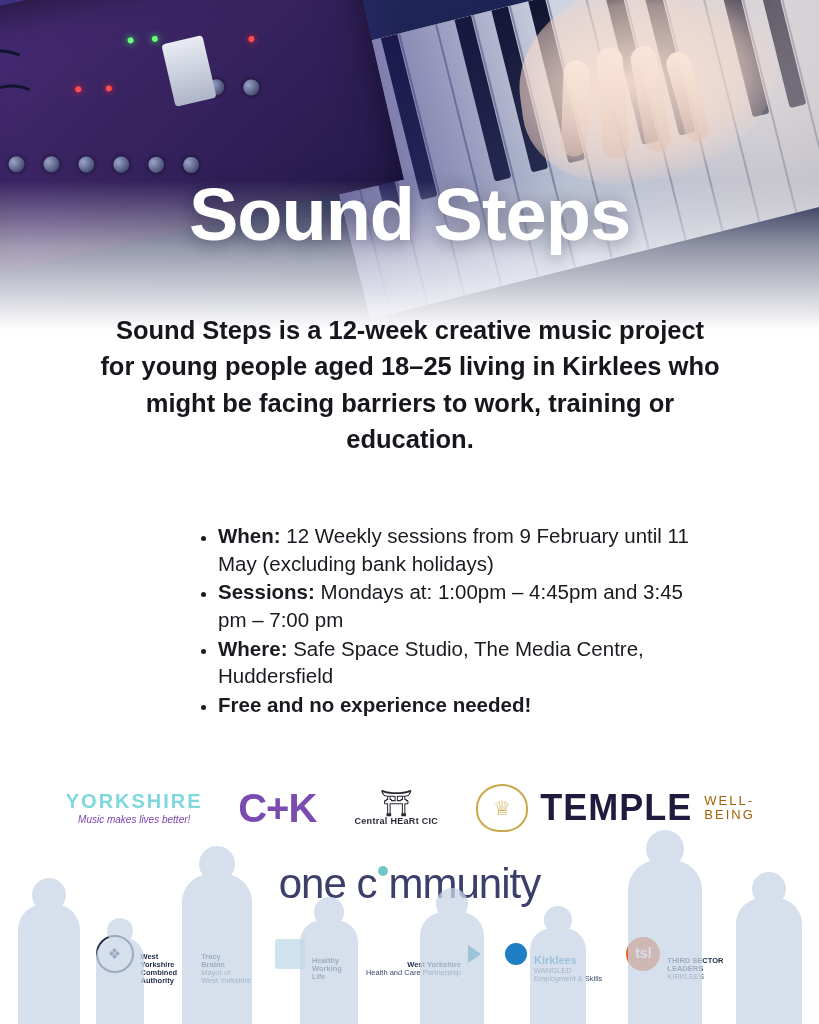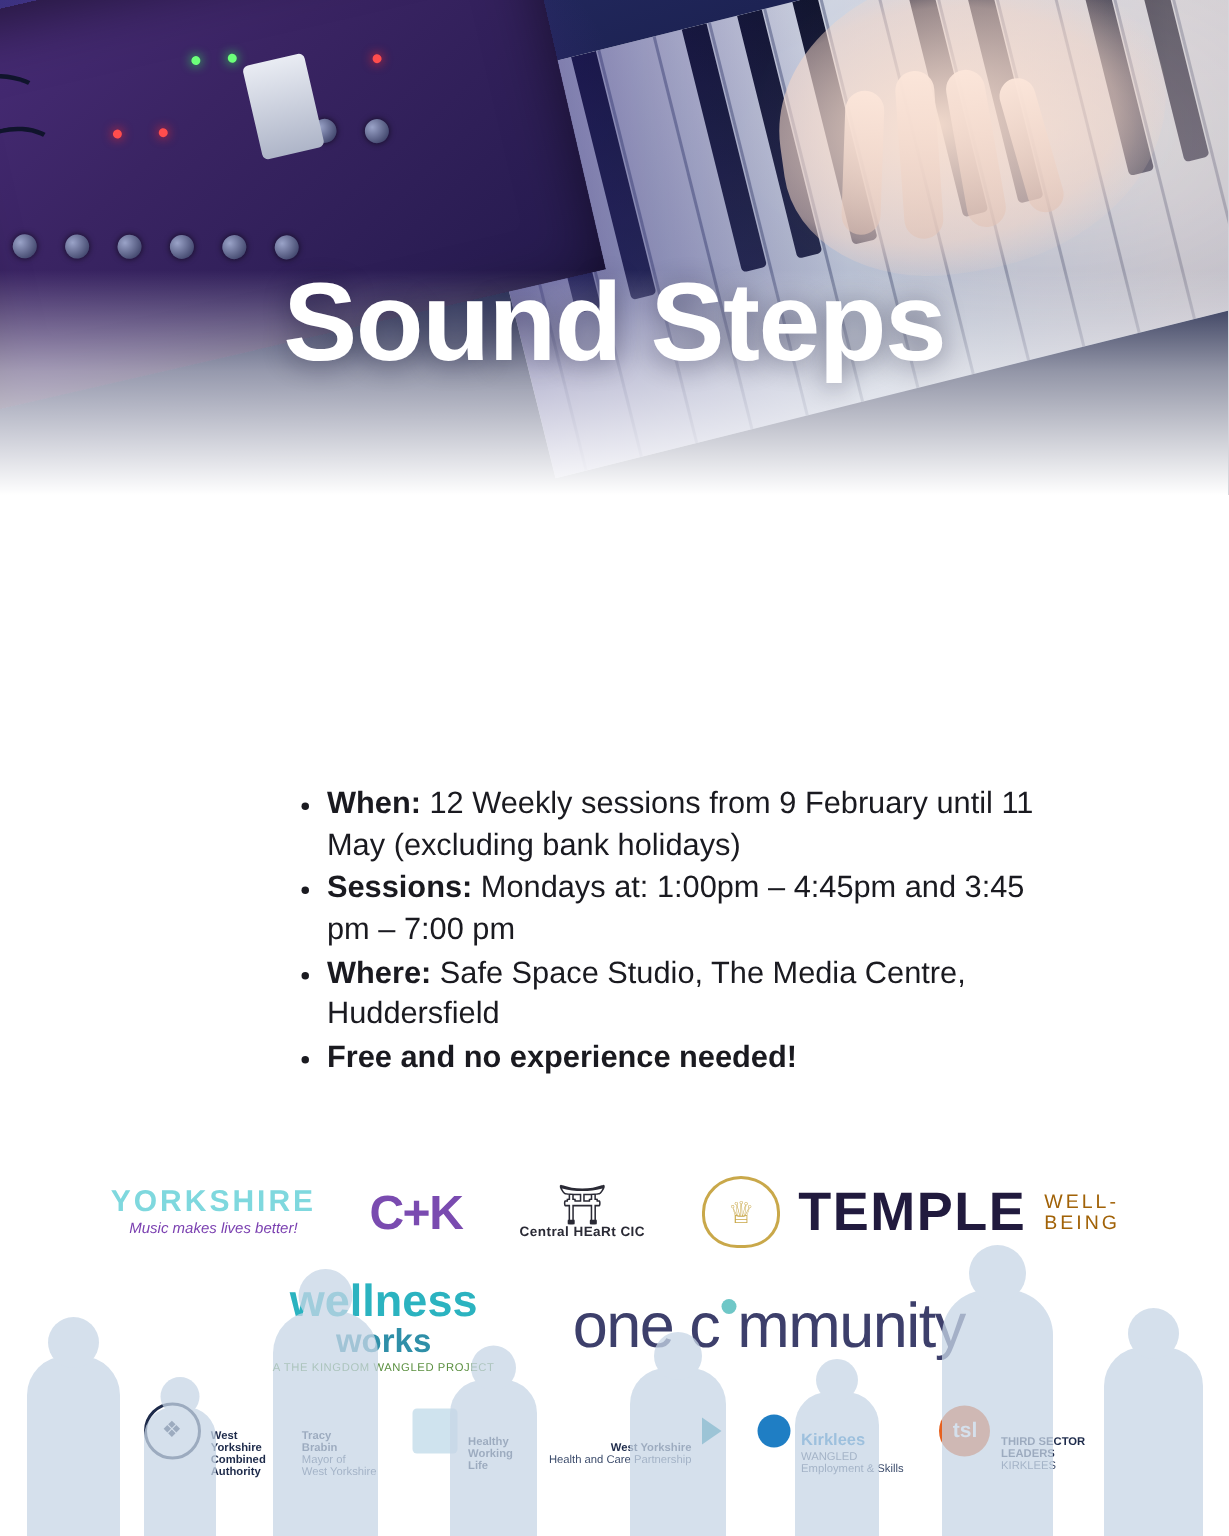--- a/index.html
+++ b/index.html
@@ -196,21 +196,21 @@
   .row1 { gap: 34px; height: 72px; }
   .row2 { gap: 46px; height: 68px; margin-top: 6px; }
   .row3 { gap: 24px; height: 56px; margin-top: 8px; }
 
   
   .yym { width: 140px; text-align: center; line-height: 1; }
   .yym .l1 { font-size: 20px; letter-spacing: 2px; color: #7fd8de; font-weight: bold; }
   .yym .l2 { font-size: 23px; color: #6b2fa0; font-weight: bold; margin-top: 1px; }
   .yym .l3 { font-size: 10px; color: #7a3fb0; margin-top: 4px; font-style: italic; }
 
-  .ctk { font-size: 32px; font-weight: bold; color: #7a4bb0; letter-spacing: -1px; }
+  .ctk { font-size: 40px; font-weight: bold; color: #7a4bb0; letter-spacing: -1px; }
 
   .central { width: 92px; text-align: center; line-height: 1.1; }
   .central .mark { font-size: 26px; color: #2a2a35; }
   .central .nm { font-size: 9px; font-weight: bold; color: #2a2a35; letter-spacing: .3px; }
 
   .temple { display: flex; align-items: center; gap: 12px; }
   .temple .crest {
     width: 48px; height: 44px;
     border: 2px solid #c9a84a;
     border-radius: 50% 50% 45% 45%;
@@ -343,20 +343,21 @@
       <div class="finger" style="left:78px; top:62px; width:26px; height:112px; transform:rotate(4deg)"></div>
       <div class="finger" style="left:116px; top:66px; width:26px; height:106px; transform:rotate(-2deg)"></div>
       <div class="finger" style="left:154px; top:76px; width:24px; height:92px; transform:rotate(-8deg)"></div>
     </div>
 
     <div class="hero-fade"></div>
   </div>
 
   <div class="title">Sound Steps</div>
 
+  <div class="intro">Sound Steps is a 12-week creative music project for young people aged 18–25 living in Kirklees who might be facing barriers to work, training or education.</div>
 
   <div class="details">
     <ul>
       <li>
         <b>When:</b><span> 12 Weekly sessions from 9 February until 11 May (excluding bank holidays)</span>
       </li>
       <li>
         <b>Sessions:</b><span> Mondays at: 1:00pm – 4:45pm and 3:45 pm – 7:00 pm</span>
       </li>
       <li>
@@ -387,25 +388,20 @@
         <div class="crest">♕</div>
         <div class="word">TEMPLE</div>
         <div>
           <div class="sub">WELL-</div>
           <div class="sub">BEING</div>
         </div>
       </div>
     </div>
 
     <div class="logo-row row2">
-      <div class="wellness">
-        <div class="w1">wellness</div>
-        <div class="w2">works</div>
-        <div class="w3">A THE KINGDOM WANGLED PROJECT</div>
-      </div>
       <div class="onecomm">
         <span>one c</span><span class="dot"></span><span>mmunity</span>
       </div>
     </div>
 
     <div class="logo-row row3">
       <div class="smalllogo">
         <div class="wyca-mark">❖</div>
         <div class="txt">
           <div>West</div>

